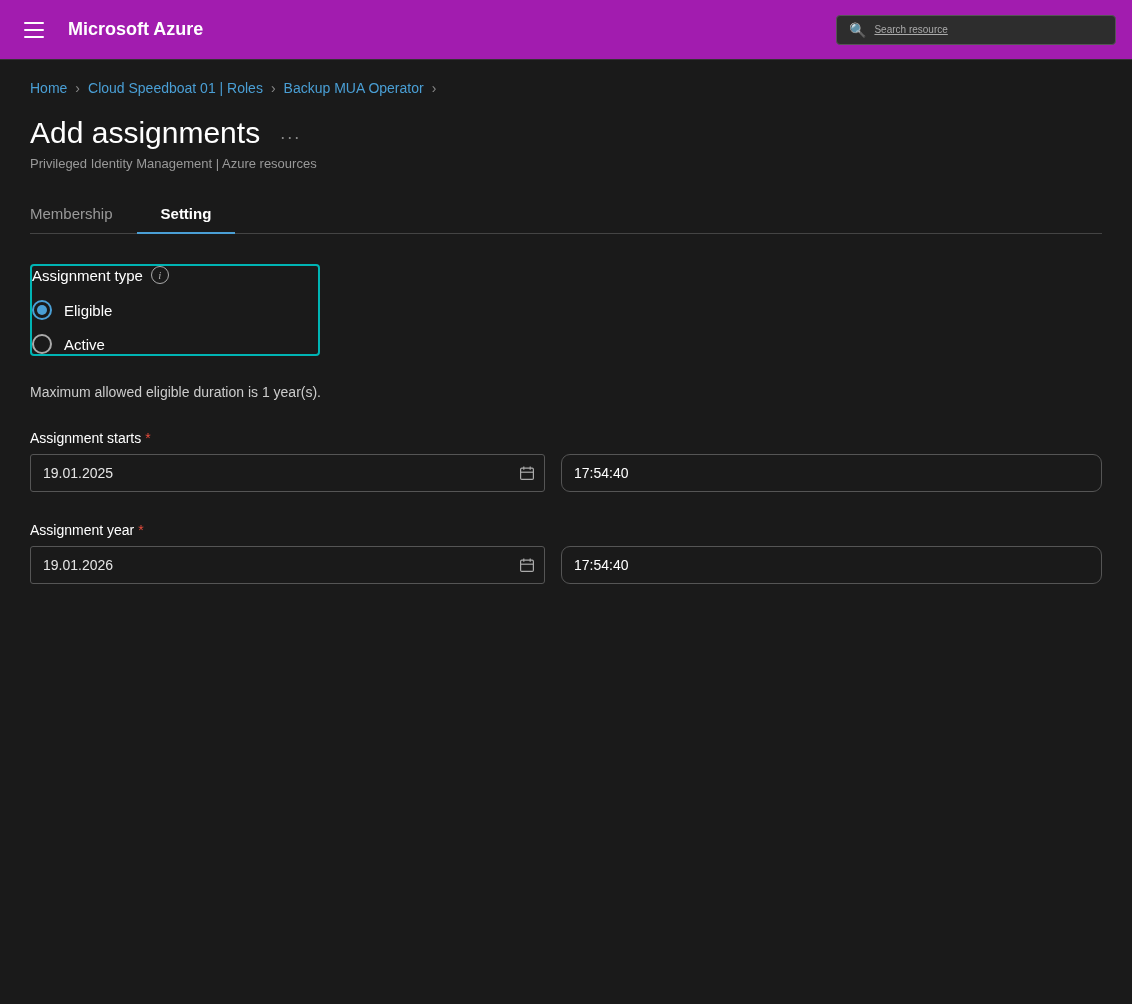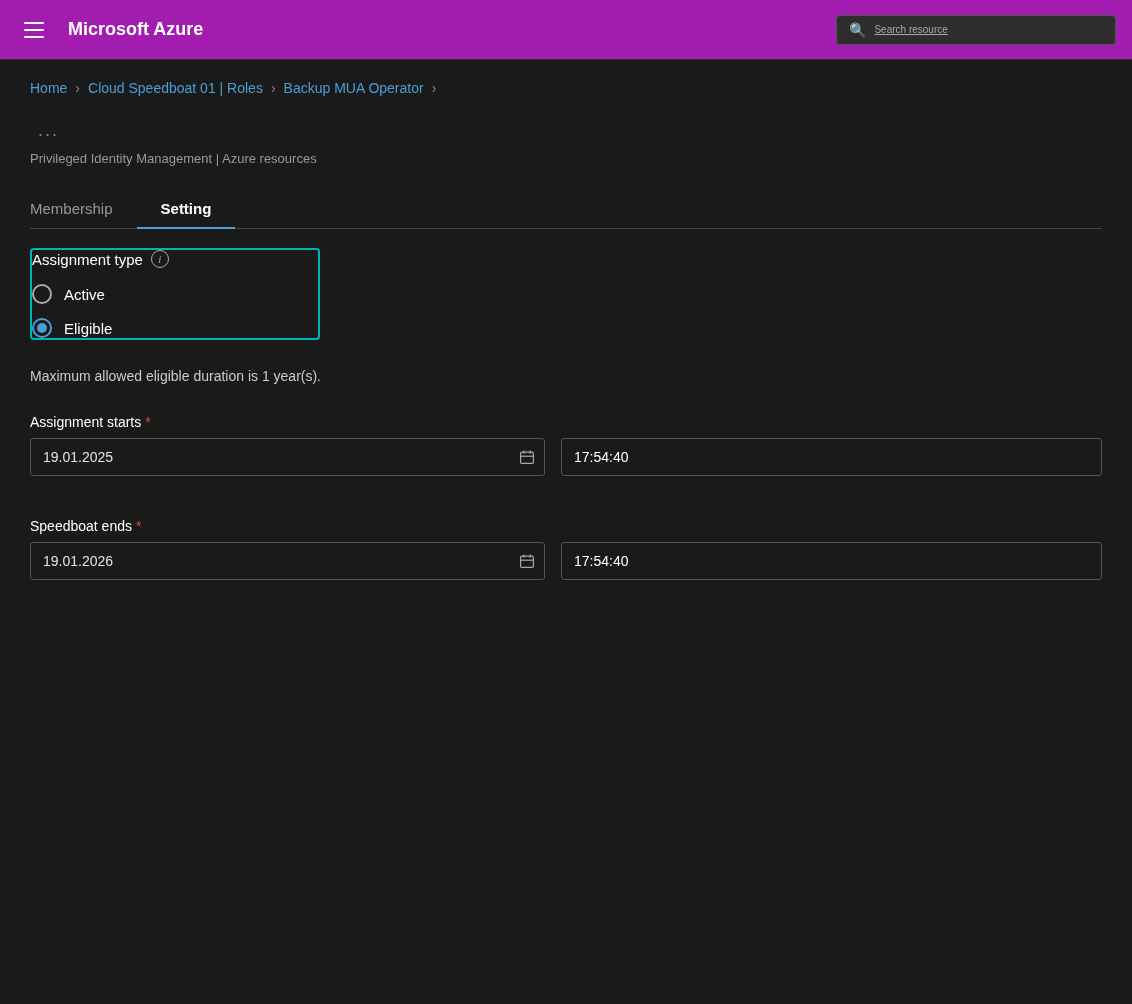--- a/index.html
+++ b/index.html
@@ -130,21 +130,21 @@
 
     .page-subtitle {
       font-size: 13px;
       color: #999;
     }
 
     
     .tabs {
       display: flex;
       gap: 0;
-      margin-bottom: 19px;
+      margin-bottom: 30px;
       border-bottom: 1px solid #444;
     }
 
     .tab {
       padding: 10px 24px;
       font-size: 15px;
       cursor: pointer;
       color: #999;
       border-bottom: 2px solid transparent;
       margin-bottom: -1px;
@@ -240,21 +240,21 @@
     
     .info-text {
       font-size: 14px;
       color: #cccccc;
       margin-bottom: 30px;
       margin-top: 8px;
     }
 
     
     .form-section {
-      margin-bottom: 42px;
+      margin-bottom: 30px;
     }
 
     .field-label {
       font-size: 14px;
       color: #ffffff;
       margin-bottom: 8px;
       display: flex;
       align-items: center;
       gap: 4px;
     }
@@ -296,21 +296,21 @@
       font-size: 16px;
       display: flex;
       align-items: center;
       justify-content: center;
     }
 
     .time-input {
       flex: 1;
       background-color: #1a1a1a;
       border: 1px solid #555;
-      border-radius: 3px;
+      border-radius: 9px;
       padding: 10px 12px;
       color: #ffffff;
       font-size: 14px;
       outline: none;
     }
 
     
     .cal-svg {
       width: 16px;
       height: 16px;
@@ -343,20 +343,21 @@
     <span class="breadcrumb-separator">›</span>
     <a class="breadcrumb-item">Cloud Speedboat 01 | Roles</a>
     <span class="breadcrumb-separator">›</span>
     <a class="breadcrumb-item">Backup MUA Operator</a>
     <span class="breadcrumb-separator">›</span>
   </div>
 
   
   <div class="page-header">
     <div class="page-title-row">
+      <h1 class="page-title">Add assignments</h1>
       <button class="more-options-btn">...</button>
     </div>
     <p class="page-subtitle">Privileged Identity Management | Azure resources</p>
   </div>
 
   
   <div class="tabs">
     <button class="tab">
       <span>Membership</span>
     </button>
@@ -367,28 +368,28 @@
 
   
   <div class="assignment-type-box">
     <div class="assignment-type-label">
       <span>Assignment type</span>
       <div class="info-icon">i</div>
     </div>
 
     
     <div class="radio-option">
+      <div class="radio-circle selected"></div>
+      <span class="radio-label">Eligible</span>
+    </div>
+
+    
+    <div class="radio-option">
       <div class="radio-circle"></div>
       <span class="radio-label">Active</span>
-    </div>
-
-    
-    <div class="radio-option">
-      <div class="radio-circle selected"></div>
-      <span class="radio-label">Eligible</span>
     </div>
   </div>
 
   
   <p class="info-text">Maximum allowed eligible duration is 1 year(s).</p>
 
   
   <div class="form-section">
     <div class="field-label">
       <span>Assignment starts</span>
@@ -406,21 +407,21 @@
           </svg>
         </button>
       </div>
       <input class="time-input" type="text" readonly="" value="17:54:40" style="">
     </div>
   </div>
 
   
   <div class="form-section">
     <div class="field-label">
-      <span>Speedboat ends</span>
+      <span>Assignment year</span>
       <span class="required-star">*</span>
     </div>
     <div class="field-row">
       <div class="date-input-wrapper">
         <input class="date-input" type="text" readonly="" value="19.01.2026" style="">
         <button class="calendar-icon-btn">
           <svg class="cal-svg" viewBox="0 0 20 20">
             <rect x="2" y="4" width="16" height="14" rx="1.5" ry="1.5" stroke="#aaa" stroke-width="1.5" fill="none"></rect>
             <line x1="6" y1="2" x2="6" y2="6" stroke="#aaa" stroke-width="1.5"></line>
             <line x1="14" y1="2" x2="14" y2="6" stroke="#aaa" stroke-width="1.5"></line>

